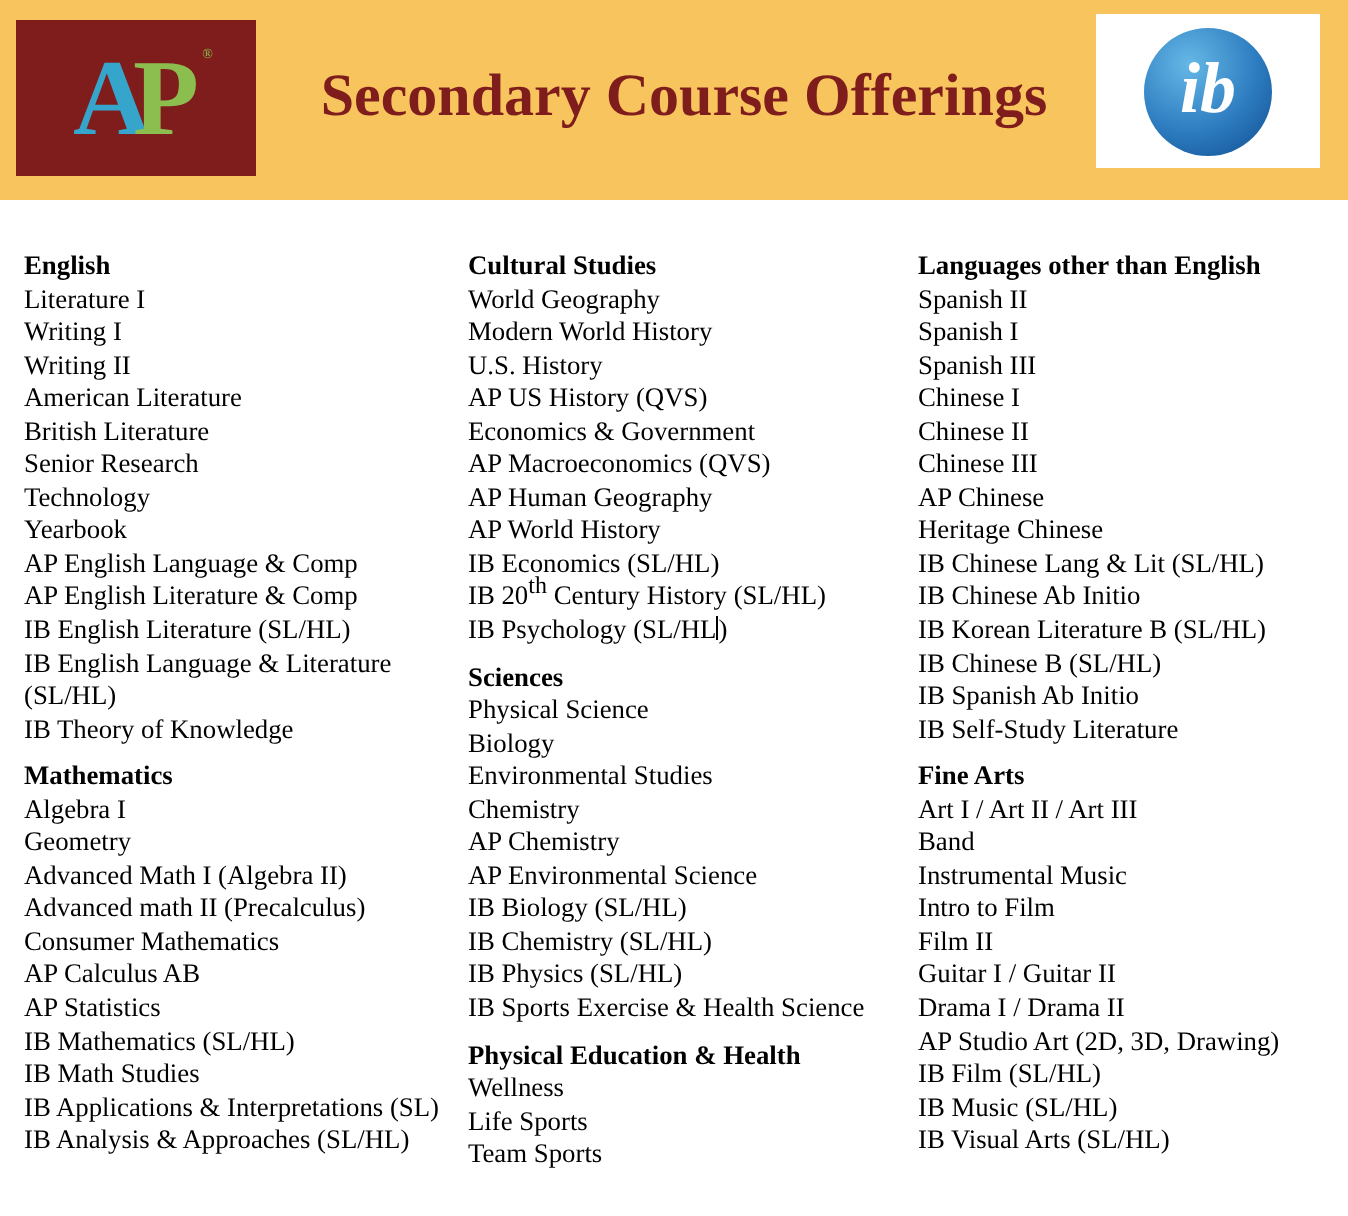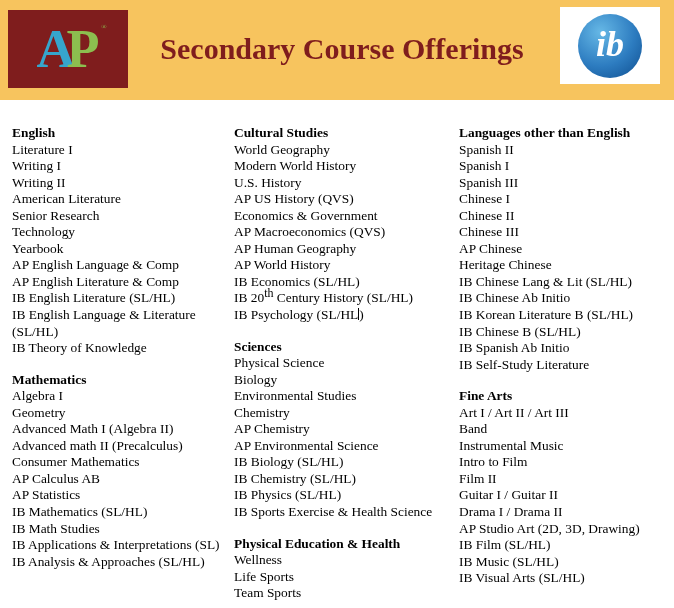--- a/index.html
+++ b/index.html
@@ -36,21 +36,21 @@
     position: absolute; left: 128px; right: 118px; top: 50%;
     transform: translateY(-54%);
     margin: 0; text-align: center;
     font-size: 30px; font-weight: bold;
     letter-spacing: 0px;
     color: #7f1d1d;
     font-family: "Liberation Serif", serif;
   }
   .ib-box {
     position: absolute; right: 14px; top: 7px;
-    width: 100px; height: 77px;
+    width: 112px; height: 77px;
     background: #ffffff;
     display: flex; align-items: center; justify-content: center;
   }
   .ib-circle {
     width: 64px; height: 64px; border-radius: 50%;
     background: radial-gradient(circle at 35% 28%, #66B8E6 0%, #2D7CC0 55%, #0E4D8E 100%);
     display: flex; align-items: center; justify-content: center;
     color: #ffffff; font-style: italic; font-weight: bold;
     font-size: 36px; line-height: 1;
     font-family: "Liberation Serif", serif;
@@ -59,21 +59,21 @@
 
   
   main {
     display: flex;
     padding: 25px 0 0 12px;
     font-size: 13.4px; line-height: 16.55px;
   }
   .col1 { width: 222px; flex: 0 0 222px; }
   .col2 { width: 225px; flex: 0 0 225px; }
   .col3 { width: 212px; flex: 0 0 212px; }
-  section + section { margin-top: 15px; }
+  section + section { margin-top: 7px; }
   .heading { font-weight: bold; }
   .course { white-space: normal; }
   .course.nowrap { white-space: nowrap; }
   .course sup { font-size: 12px; line-height: 0; vertical-align: super; }
   .caret {
     display: inline-block; width: 1px; height: 12px;
     background: #000; vertical-align: -1px;
   }
 </style>
 </head>
@@ -94,20 +94,21 @@
   </header>
 
   <main>
     <div class="col1">
         <section>
           <div class="heading">English</div>
           <div class="course">Literature I</div>
           <div class="course">Writing I</div>
           <div class="course">Writing II</div>
           <div class="course">American Literature</div>
+          <div class="course">British Literature</div>
           <div class="course">Senior Research</div>
           <div class="course">Technology</div>
           <div class="course">Yearbook</div>
           <div class="course">AP English Language &amp; Comp</div>
           <div class="course">AP English Literature &amp; Comp</div>
           <div class="course">IB English Literature (SL/HL)</div>
           <div class="course">IB English Language &amp; Literature (SL/HL)</div>
           <div class="course">IB Theory of Knowledge</div>
         </section>
         <section>

